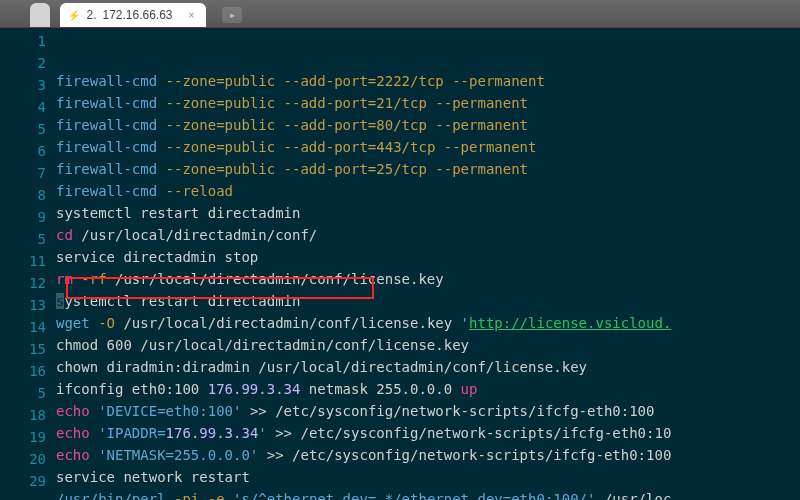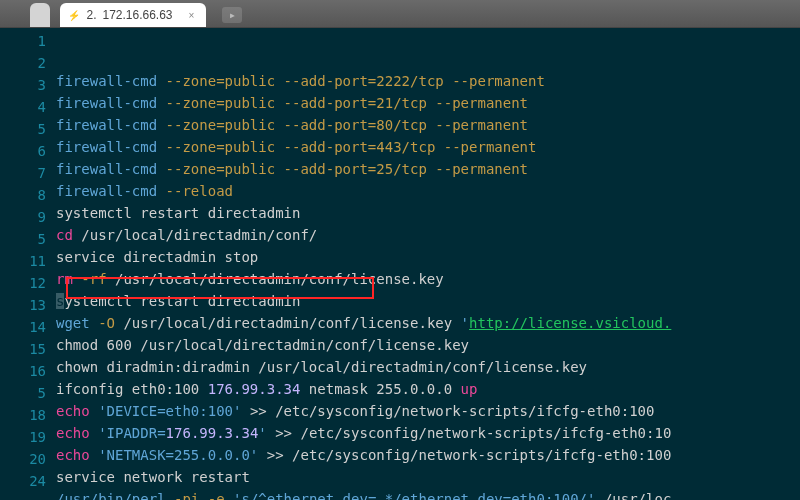--- a/index.html
+++ b/index.html
@@ -118,17 +118,17 @@
       <div class="row ln">11</div>
       <div class="row ln">12</div>
       <div class="row ln">13</div>
       <div class="row ln">14</div>
       <div class="row ln">15</div>
       <div class="row ln">16</div>
       <div class="row ln">5</div>
       <div class="row ln">18</div>
       <div class="row ln">19</div>
       <div class="row ln">20</div>
-      <div class="row ln">24</div>
+      <div class="row ln">29</div>
     </div>
   <div class="codecol" id="codecol"><div class="row"><span class="c-cmd">firewall-cmd</span><span class="c-flag"> --zone=public --add-port=2222/tcp --permanent</span></div><div class="row"><span class="c-cmd">firewall-cmd</span><span class="c-flag"> --zone=public --add-port=21/tcp --permanent</span></div><div class="row"><span class="c-cmd">firewall-cmd</span><span class="c-flag"> --zone=public --add-port=80/tcp --permanent</span></div><div class="row"><span class="c-cmd">firewall-cmd</span><span class="c-flag"> --zone=public --add-port=443/tcp --permanent</span></div><div class="row"><span class="c-cmd">firewall-cmd</span><span class="c-flag"> --zone=public --add-port=25/tcp --permanent</span></div><div class="row"><span class="c-cmd">firewall-cmd</span><span class="c-flag"> --reload</span></div><div class="row"><span class="c-def">systemctl restart directadmin</span></div><div class="row"><span class="c-kw">cd</span><span class="c-def"> /usr/local/directadmin/conf/</span></div><div class="row"><span class="c-def">service directadmin stop</span></div><div class="row"><span class="c-kw">rm</span><span class="c-flag"> -rf</span><span class="c-def"> /usr/local/directadmin/conf/license.key</span></div><div class="row"><span class="sel">s</span><span class="c-def">ystemctl restart directadmin</span></div><div class="row"><span class="c-cmd">wget</span><span class="c-flag"> -O</span><span class="c-def"> /usr/local/directadmin/conf/license.key </span><span class="c-str">'</span><span class="c-url">http://license.vsicloud.</span></div><div class="row"><span class="c-def">chmod 600 /usr/local/directadmin/conf/license.key</span></div><div class="row"><span class="c-def">chown diradmin:diradmin /usr/local/directadmin/conf/license.key</span></div><div class="row"><span class="c-def">ifconfig eth0:100 </span><span class="c-ip">176.99.3.34</span><span class="c-def"> netmask 255.0.0.0 </span><span class="c-kw">up</span></div><div class="row"><span class="c-kw">echo</span><span class="c-def"> </span><span class="c-str">'DEVICE=eth0:100'</span><span class="c-def"> &gt;&gt; /etc/sysconfig/network-scripts/ifcfg-eth0:100</span></div><div class="row"><span class="c-kw">echo</span><span class="c-def"> </span><span class="c-str">'IPADDR=</span><span class="c-ip">176.99.3.34</span><span class="c-str">'</span><span class="c-def"> &gt;&gt; /etc/sysconfig/network-scripts/ifcfg-eth0:10</span></div><div class="row"><span class="c-kw">echo</span><span class="c-def"> </span><span class="c-str">'NETMASK=255.0.0.0'</span><span class="c-def"> &gt;&gt; /etc/sysconfig/network-scripts/ifcfg-eth0:100</span></div><div class="row"><span class="c-def">service network restart</span></div><div class="row"><span class="c-cmd">/usr/bin/perl</span><span class="c-flag"> -pi -e</span><span class="c-def"> </span><span class="c-str">'s/^ethernet_dev=.*/ethernet_dev=eth0:100/'</span><span class="c-def"> /usr/loc</span></div><div class="row"><span class="c-def">service directadmin start</span></div></div>
   <div class="hl-box" id="hlbox" style="left: 66px; top: 249px; width: 308px; height: 22px;"></div>
 </div>
 
 </body></html>

